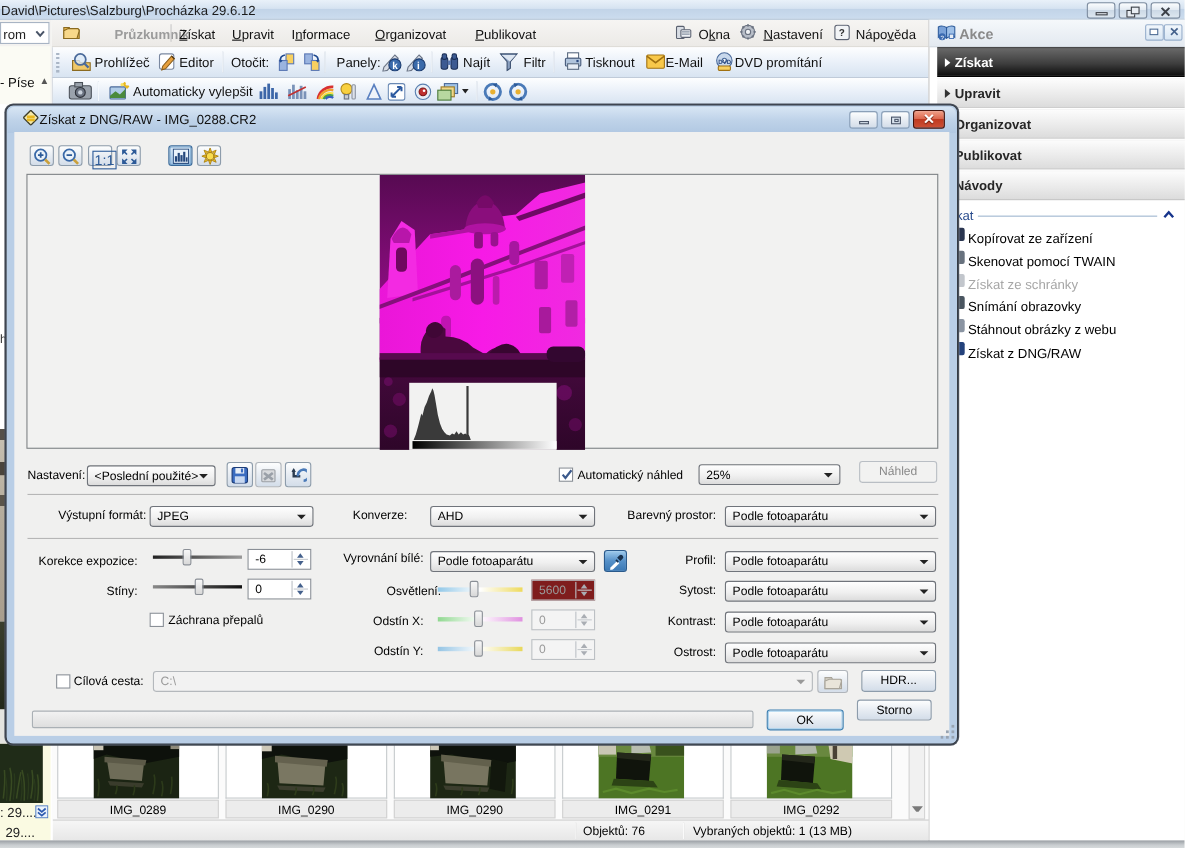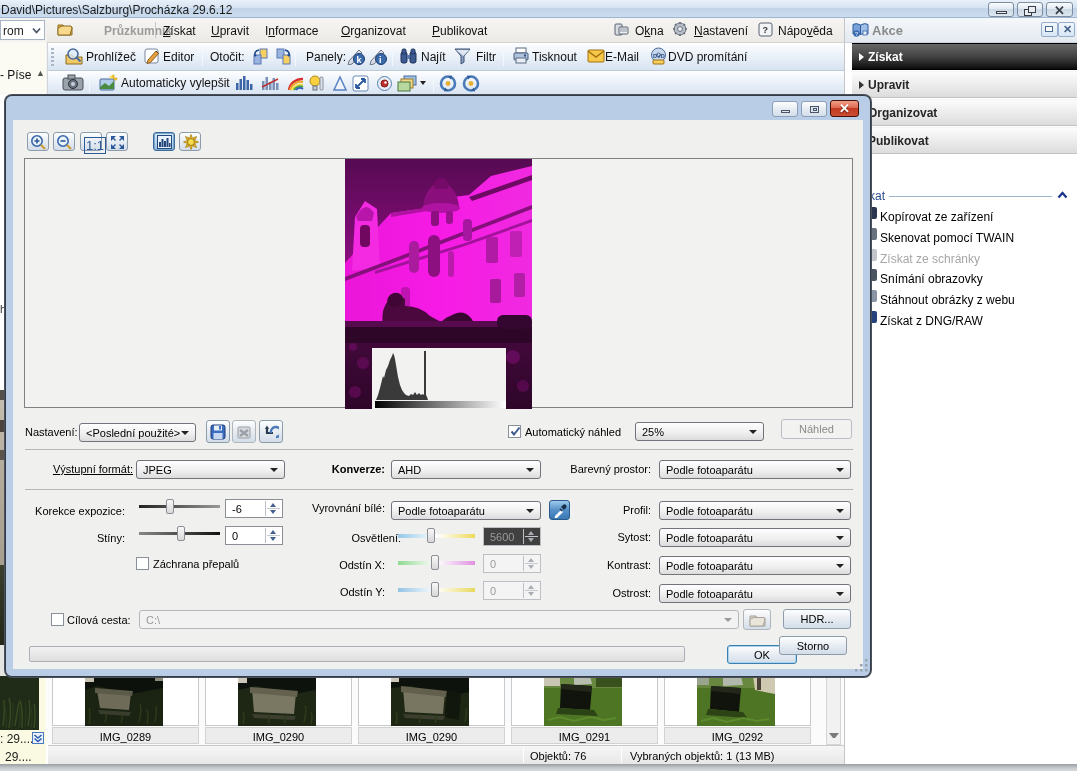--- a/index.html
+++ b/index.html
@@ -330,20 +330,24 @@
  <div class="sechead" style="top:53px;">
       <b>Upravit</b>
       <div class="sarrow"></div>
     </div>
  <div class="sechead" style="top:81px;">
       <b>Organizovat</b>
       <div class="sarrow"></div>
     </div>
  <div class="sechead" style="top:109px;">
       <b>Publikovat</b>
+      <div class="sarrow"></div>
+    </div>
+ <div class="sechead" style="top:137px;">
+      <b>Návody</b>
       <div class="sarrow"></div>
     </div>
  <span class="aitem" style="top:171px;left:24px;color:#2b4d8e;">kat</span>
  <div style="position:absolute;left:44px;top:178px;width:163px;height:1px;background:#9fb6cf;"></div>
  <svg style="position:absolute;left:212px;top:173px;" width="11" height="8" viewBox="0 0 11 8">
       <path d="M1.5,6.5 L5.5,2 9.5,6.5" fill="none" stroke="#16348c" stroke-width="2.2"></path>
     </svg>
  <div class="isliver" style="top:189px;background:#2a3550;"></div>
  <span class="aitem" style="top:192px;">Kopírovat ze zařízení</span>
  <div class="isliver" style="top:210px;background:#68727e;"></div>
@@ -447,20 +451,29 @@
 <div class="abs" id="statusbar">
  <span style="position:absolute;left:6px;top:4px;margin-top:22px;">Připraven</span>
  <span style="position:absolute;left:475px;top:2px;width:1px;height:15px;background:#c4c4c4;border-right:1px solid #fff;"></span>
  <span style="position:absolute;left:482px;top:4px;">Objektů: 76</span>
  <span style="position:absolute;left:573px;top:2px;width:1px;height:15px;background:#c4c4c4;border-right:1px solid #fff;"></span>
  <span style="position:absolute;left:582px;top:4px;">Vybraných objektů: 1 (13 MB)</span>
 </div>
 <div class="abs" id="bottomband"></div>
 
 <div class="abs" id="dialog">
+ <div id="dlgtitle">
+  <svg style="position:absolute;left:14px;top:3px;" width="14" height="14" viewBox="0 0 14 14">
+        <g transform="rotate(45 7 7)">
+          <rect x="2.2" y="2.2" width="9.6" height="9.6" fill="#f5e9a8" stroke="#3c3c28" stroke-width="1.2"></rect>
+          <path d="M4,9 L9,4 M6,11 L11,6" stroke="#e8b820" stroke-width="2.4"></path>
+        </g>
+      </svg>
+  <span style="position:absolute;left:29px;top:5px;font-size:12px;color:#111;">Získat z DNG/RAW - IMG_0288.CR2</span>
+ </div>
  <div class="dbtn" style="left:766px;top:5px;width:26px;height:16px;border-color:#8ba0b8;">
       <div style="position:absolute;left:8px;top:8px;width:9px;height:3px;border:1px solid #4a5568;background:#dce6f0;"></div>
     </div>
  <div class="dbtn" style="left:795px;top:5px;width:26px;height:16px;border-color:#8ba0b8;">
       <div style="position:absolute;left:8px;top:4px;width:9px;height:7px;border:1px solid #4a5568;background:#dce6f0;">
         <div style="position:absolute;left:2px;top:1px;width:4px;height:3px;border:1px solid #4a5568;"></div>
       </div>
     </div>
  <div class="dbtn" style="left:824px;top:4px;width:29px;height:17px;background:linear-gradient(180deg,#f0a088,#dd6a50 45%,#c03a20 50%,#cc4f35);border-color:#431008;">
       <span style="position:absolute;left:8px;top:0px;font-size:13px;font-weight:bold;color:#fff;text-shadow:0 1px 1px #601808;">✕</span>
@@ -628,26 +641,26 @@
  <span class="dlabel" style="left:519px;top:330px;">Automatický náhled</span>
  <div class="combo" style="left:629px;top:326px;width:129px;">
       <span>25%</span>
       <i class="carr"></i>
     </div>
  <div class="dbtn" style="left:775px;top:323px;width:71px;height:20px;border-color:#b9bec4;background:#f2f2f1;">
       <span style="position:absolute;left:0;right:0;top:3px;text-align:center;color:#8a8a8a;font-size:11px;">Náhled</span>
     </div>
  <div style="position:absolute;left:19px;top:353px;width:828px;height:1px;background:#b6b6b6;"></div>
 
- <span class="dlabel" style="left:19px;top:367px;width:108px;text-align:right;text-decoration:underline;">Výstupní formát:</span>
+ <span class="dlabel" style="left:19px;top:367px;width:108px;text-align:right;">Výstupní formát:</span>
  <div class="combo" style="left:130px;top:364px;width:149px;">
       <span>JPEG</span>
       <i class="carr"></i>
     </div>
- <span class="dlabel" style="left:300px;top:367px;width:79px;text-align:right;font-weight:bold;">Konverze:</span>
+ <span class="dlabel" style="left:300px;top:367px;width:79px;text-align:center;">Konverze:</span>
  <div class="combo" style="left:385px;top:364px;width:150px;">
       <span>AHD</span>
       <i class="carr"></i>
     </div>
  <span class="dlabel" style="left:560px;top:367px;width:85px;text-align:right;">Barevný prostor:</span>
  <div class="combo" style="left:653px;top:364px;width:192px;">
       <span>Podle fotoaparátu</span>
       <i class="carr"></i>
     </div>
  <div style="position:absolute;left:19px;top:393px;width:828px;height:1px;background:#b6b6b6;"></div>
@@ -685,21 +698,21 @@
  <div class="dbtn" style="left:543px;top:404px;width:21px;height:20px;background:linear-gradient(180deg,#9ecaec,#5590c8 50%,#3a78b4);border-color:#2a5a8c;">
       <svg style="position:absolute;left:3px;top:2px;" width="15" height="15" viewBox="0 0 15 15">
         <path d="M2,13 L8,7 l2,2 -6,6 -2.5,.5 Z" fill="#fff"></path>
         <path d="M8,4 l3,3 2,-2 a2,2 0 0 0 -3,-3 Z" fill="#18304c"></path>
         <path d="M7,6 l2,2" stroke="#18304c" stroke-width="1.6"></path>
       </svg>
     </div>
  <span class="dlabel" style="left:296px;top:436px;width:99px;text-align:right;">Osvětlení:</span>
  <div style="position:absolute;left:392px;top:438px;width:77px;height:4px;background:linear-gradient(90deg,#92c8e8,#fff 50%,#eeda5c);"></div>
  <div class="sthumb" style="left:421px;top:432px;"></div>
- <div class="valbox" style="left:477px;top:431px;border-color:#bcc0c4;background:#404040;">
+ <div class="valbox" style="left:477px;top:431px;border-color:#bcc0c4;background:#7f1d1d;">
       <span style="color:#9a9a9a;">5600</span>
       <div class="spin dis">
         <i class="up"></i>
         <i class="dn"></i>
         <em></em>
       </div>
     </div>
  <span class="dlabel" style="left:280px;top:463px;width:99px;text-align:right;">Odstín X:</span>
  <div style="position:absolute;left:392px;top:465px;width:77px;height:4px;background:linear-gradient(90deg,#90d890,#fff 50%,#e090e0);"></div>
  <div class="sthumb" style="left:425px;top:459px;"></div>
@@ -754,21 +767,21 @@
       <svg style="position:absolute;left:5px;top:3px;" width="17" height="14" viewBox="0 0 17 14">
         <path d="M1,3 l6,0 1,2 8,0 0,8 -15,0 Z" fill="#d8d4c8" stroke="#a8a49a"></path>
         <path d="M1,6 l4,-1.5 10,0 1,1.5 -2,7 -13,0 Z" fill="#e9e5da" stroke="#a8a49a"></path>
       </svg>
     </div>
  <div class="dbtn" style="left:777px;top:513px;width:68px;height:20px;">
       <span style="position:absolute;left:0;right:0;top:3px;text-align:center;font-size:11px;">HDR...</span>
     </div>
 
  <div style="position:absolute;left:23px;top:550px;width:656px;height:16px;border:1px solid #aab0b5;border-radius:2px;background:linear-gradient(180deg,#f2f2f2,#dedede);"></div>
- <div class="dbtn" style="left:721px;top:549px;width:70px;height:19px;border-color:#3c7fb1;box-shadow:inset 0 0 0 1px #a8d2ee;padding-left:41px;">
+ <div class="dbtn" style="left:691px;top:549px;width:70px;height:19px;border-color:#3c7fb1;box-shadow:inset 0 0 0 1px #a8d2ee;padding-left:41px;">
       <span style="position:absolute;left:0;right:0;top:3px;text-align:center;font-size:11px;">OK</span>
     </div>
  <div class="dbtn" style="left:773px;top:540px;width:68px;height:19px;padding-left:40px;">
       <span style="position:absolute;left:0;right:0;top:3px;text-align:center;font-size:11px;">Storno</span>
     </div>
  <svg style="position:absolute;left:849px;top:562px;" width="14" height="14" viewBox="0 0 14 14">
       <g fill="#98a4b2">
         <rect x="10" y="1" width="2.5" height="2.5"></rect>
         <rect x="10" y="6" width="2.5" height="2.5"></rect>
         <rect x="5" y="6" width="2.5" height="2.5"></rect>

